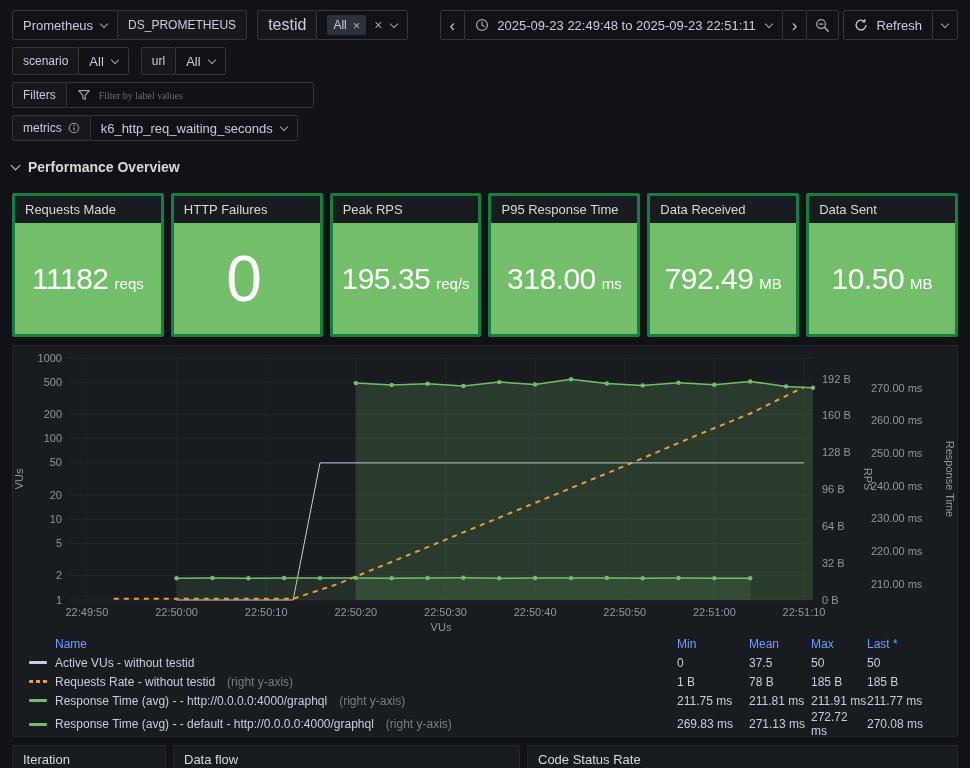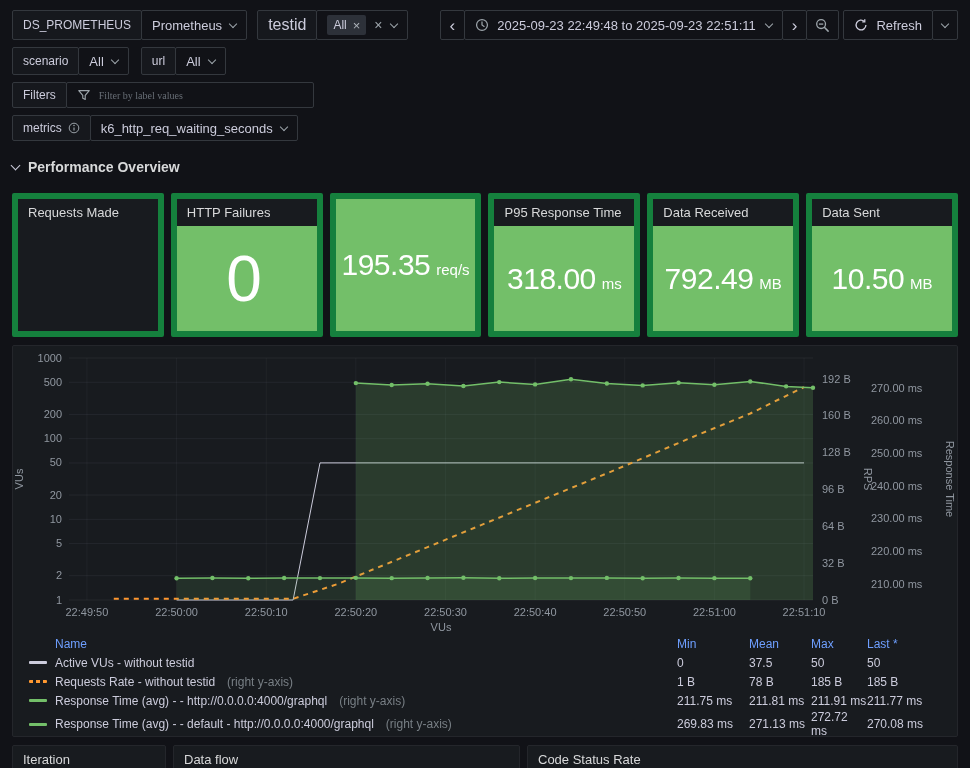--- a/index.html
+++ b/index.html
@@ -27,21 +27,21 @@
   .clear-x{color:#9da5ab;margin-right:6px;font-size:14px;cursor:pointer}
   .ico{display:inline-flex;align-items:center;color:#9da5ab;flex:none}
   .filter-input{background:transparent;border:none;outline:none;color:#ccccdc;
     font-family:Liberation Serif, serif;font-size:10px;width:190px;margin-left:8px}
   .filter-input::placeholder{color:#686e76}
   .section-head{display:flex;align-items:center;gap:9px;margin:16px 12px 16px;height:20px;cursor:pointer}
   .section-head .chevbig{width:7px;height:7px;border-right:1.8px solid #ccccdc;border-bottom:1.8px solid #ccccdc;
     transform:rotate(45deg);margin-top:-4px}
   .section-title{font-size:14px;font-weight:700;color:#d8d9da}
   .stats{display:flex;gap:7px;margin:10px 12px 0;height:144px}
-  .stat-panel{flex:1;background:#181b1f;border:6px solid #15803d;border-radius:2px;
+  .stat-panel{flex:1;background:#181b1f;border:3px solid #15803d;border-radius:2px;
     display:flex;flex-direction:column;overflow:hidden}
   .panel-head{height:27px;display:flex;align-items:center;padding:0 10px;flex:none;cursor:pointer}
   .panel-title{font-size:13px;font-weight:500;color:#d8d9da;overflow:hidden;text-overflow:ellipsis;white-space:nowrap}
   .stat-body{flex:1;display:flex;align-items:center;justify-content:center}
   .stat-val{display:flex;align-items:baseline;gap:6px;color:#fff}
   .stat-num{font-size:30px;font-weight:500;letter-spacing:-0.5px}
   .stat-unit{font-size:15px;font-weight:500}
   .huge .stat-num{font-size:64px}
   .ts-panel{margin:8px 12px 0;height:392px;background:#181b1f;border:1px solid #24262b;
     border-radius:2px;overflow:hidden;display:flex;flex-direction:column}
@@ -63,26 +63,26 @@
   .bp-iter{width:154px;flex:none}
   .bp-flow{width:347px;flex:none}
   .bp-code{flex:1}
 </style>
 </head>
 <body>
 
 <div class="row toolbar r1">
   <div class="row" style="gap:10px">
     <div class="group">
-      <div class="ctrl static">
-        <span style="font-size:12px;font-weight:500">DS_PROMETHEUS</span>
-      </div>
       <div class="ctrl">
         <span>Prometheus</span>
         <span class="chev"></span>
+      </div>
+      <div class="ctrl static">
+        <span style="font-size:12px;font-weight:500">DS_PROMETHEUS</span>
       </div>
     </div>
     <div class="group">
       <div class="ctrl static">
         <span style="font-size:16px">testid</span>
       </div>
       <div class="ctrl">
         <span class="chip">
           <span>All</span>
           <span class="x">×</span>
@@ -194,33 +194,42 @@
 <div class="section-head">
   <span class="chevbig"></span>
   <span class="section-title">Performance Overview</span>
 </div>
 
 <div class="stats">
   <div class="stat-panel">
     <div class="panel-head">
         <span class="panel-title">Requests Made</span>
       </div>
+    <div class="stat-body" style="background:#73bf69">
+      <span class="stat-val">
+          <span class="stat-num">11182</span>
+          <span class="stat-unit">reqs</span>
+        </span>
+    </div>
   </div>
   <div class="stat-panel huge">
     <div class="panel-head">
         <span class="panel-title">HTTP Failures</span>
       </div>
     <div class="stat-body" style="background:#73bf69">
       <span class="stat-val">
           <span class="stat-num">0</span>
           <span class="stat-unit"></span>
         </span>
     </div>
   </div>
   <div class="stat-panel">
+    <div class="panel-head">
+        <span class="panel-title">Peak RPS</span>
+      </div>
     <div class="stat-body" style="background:#73bf69">
       <span class="stat-val">
           <span class="stat-num">195.35</span>
           <span class="stat-unit">req/s</span>
         </span>
     </div>
   </div>
   <div class="stat-panel">
     <div class="panel-head">
         <span class="panel-title">P95 Response Time</span>

